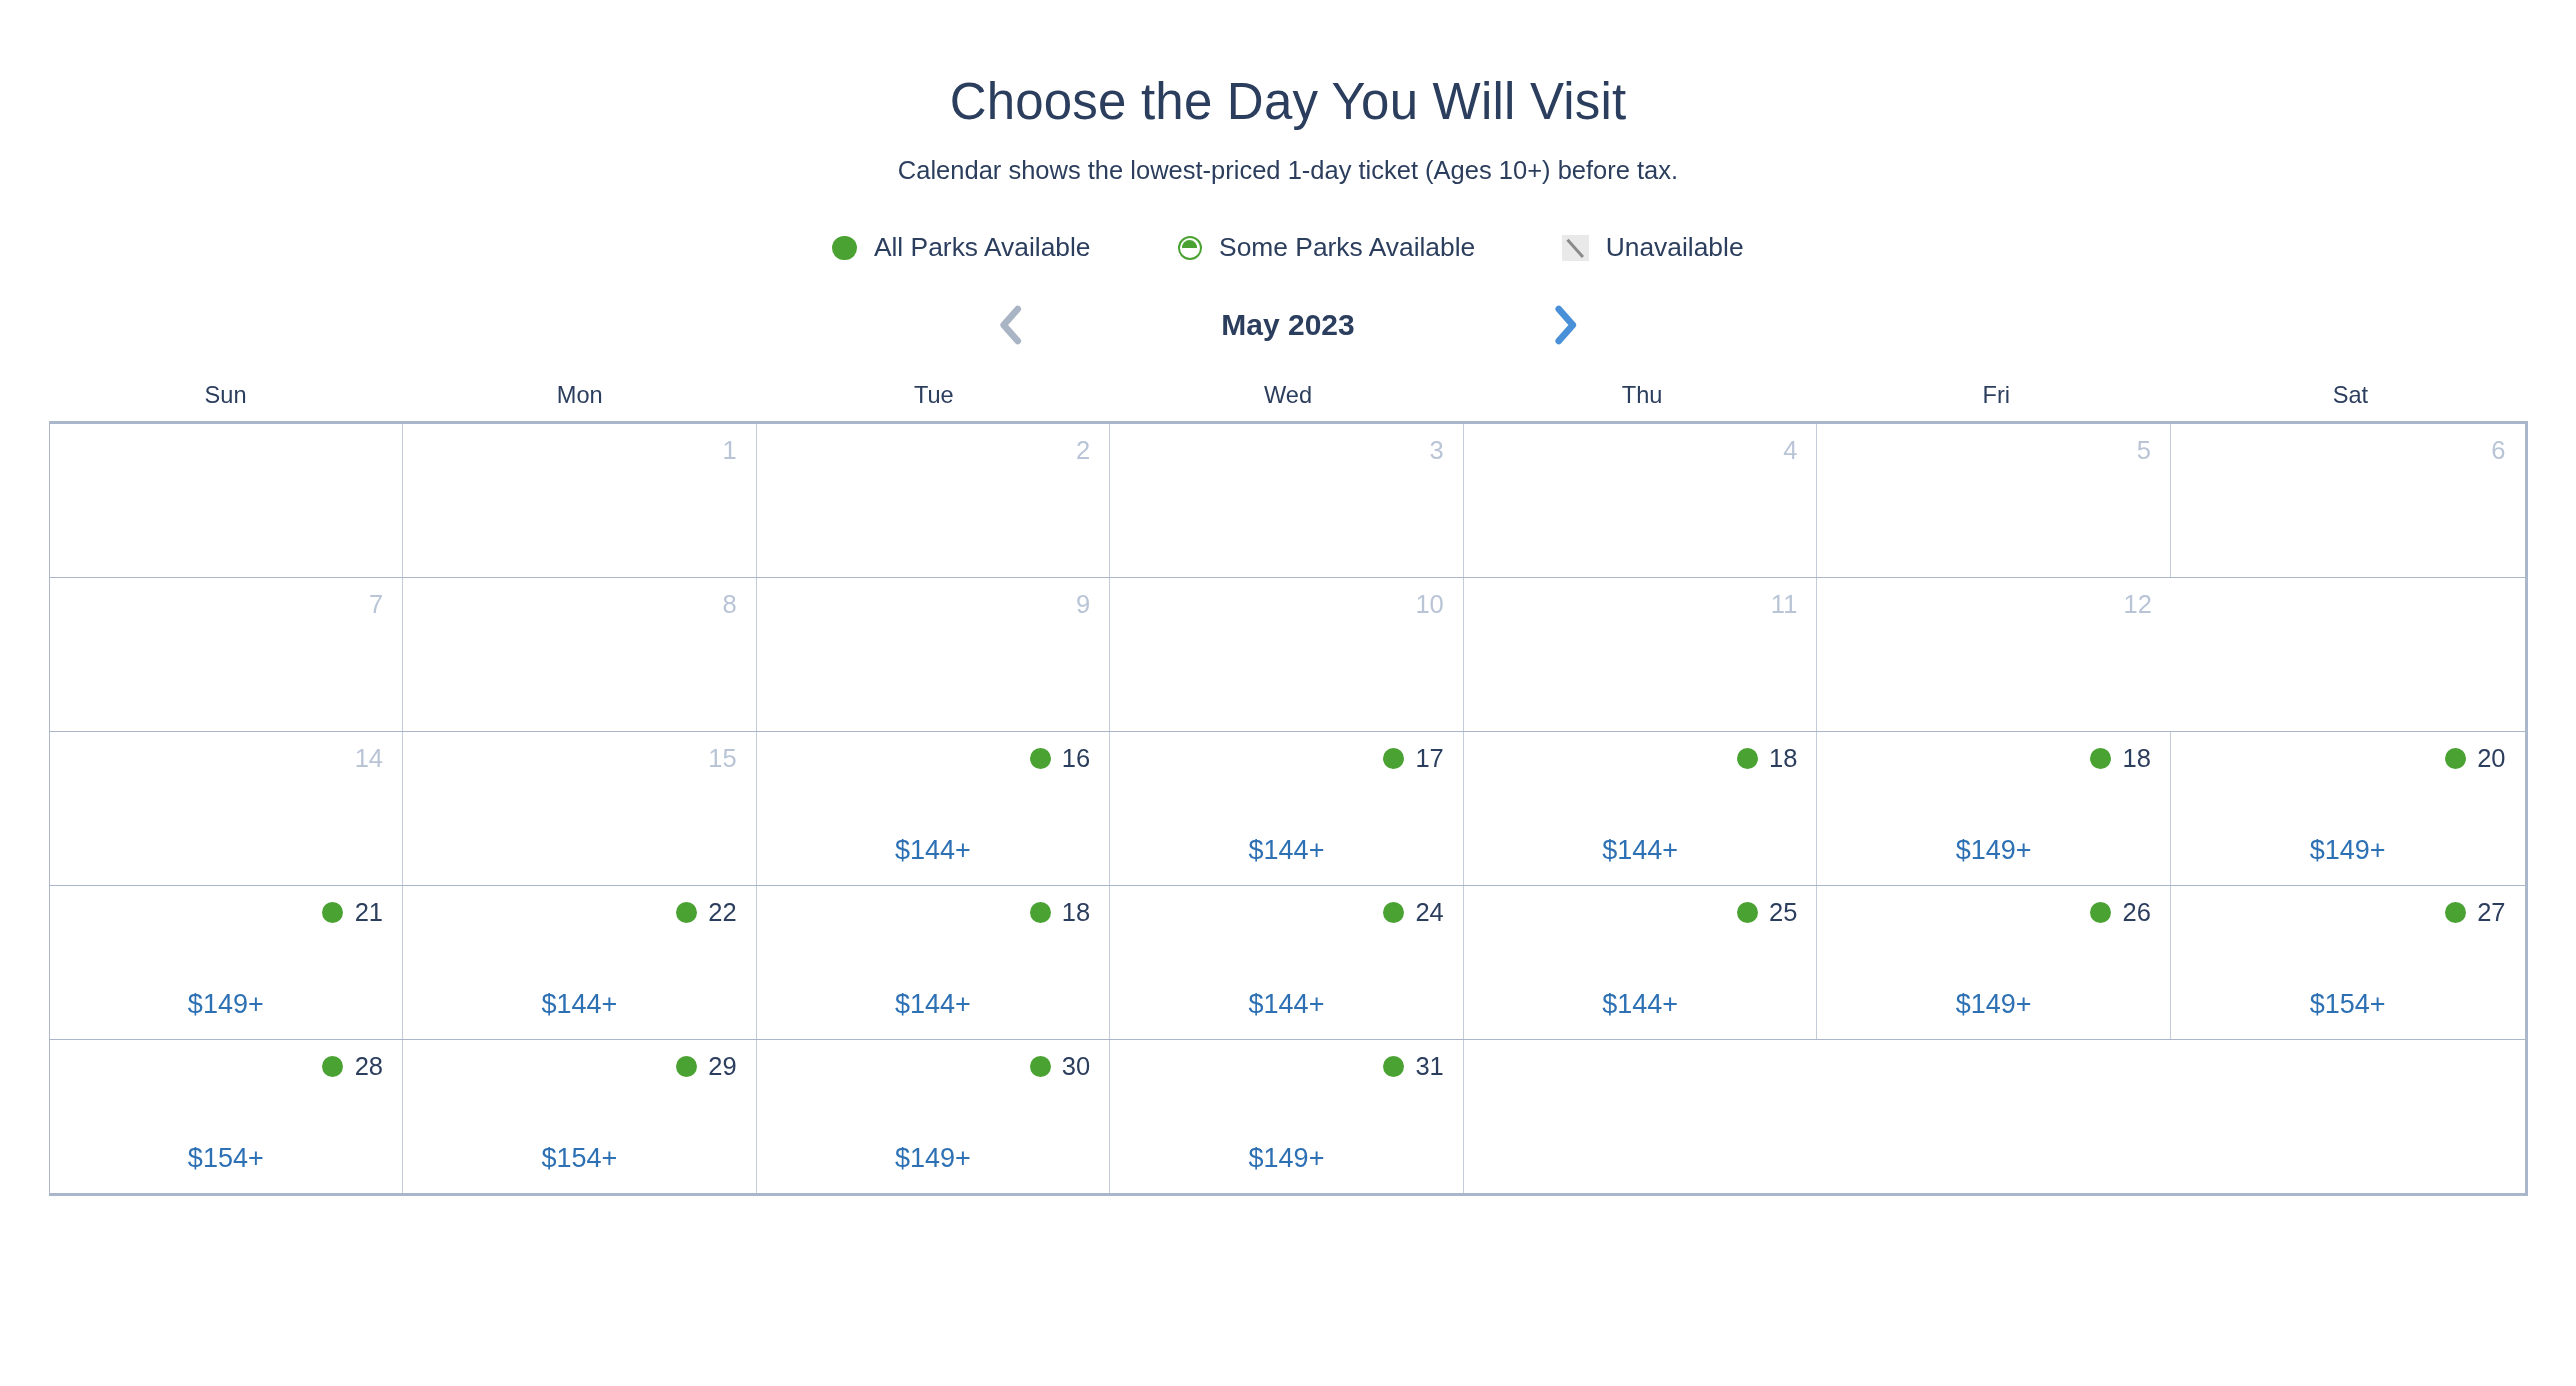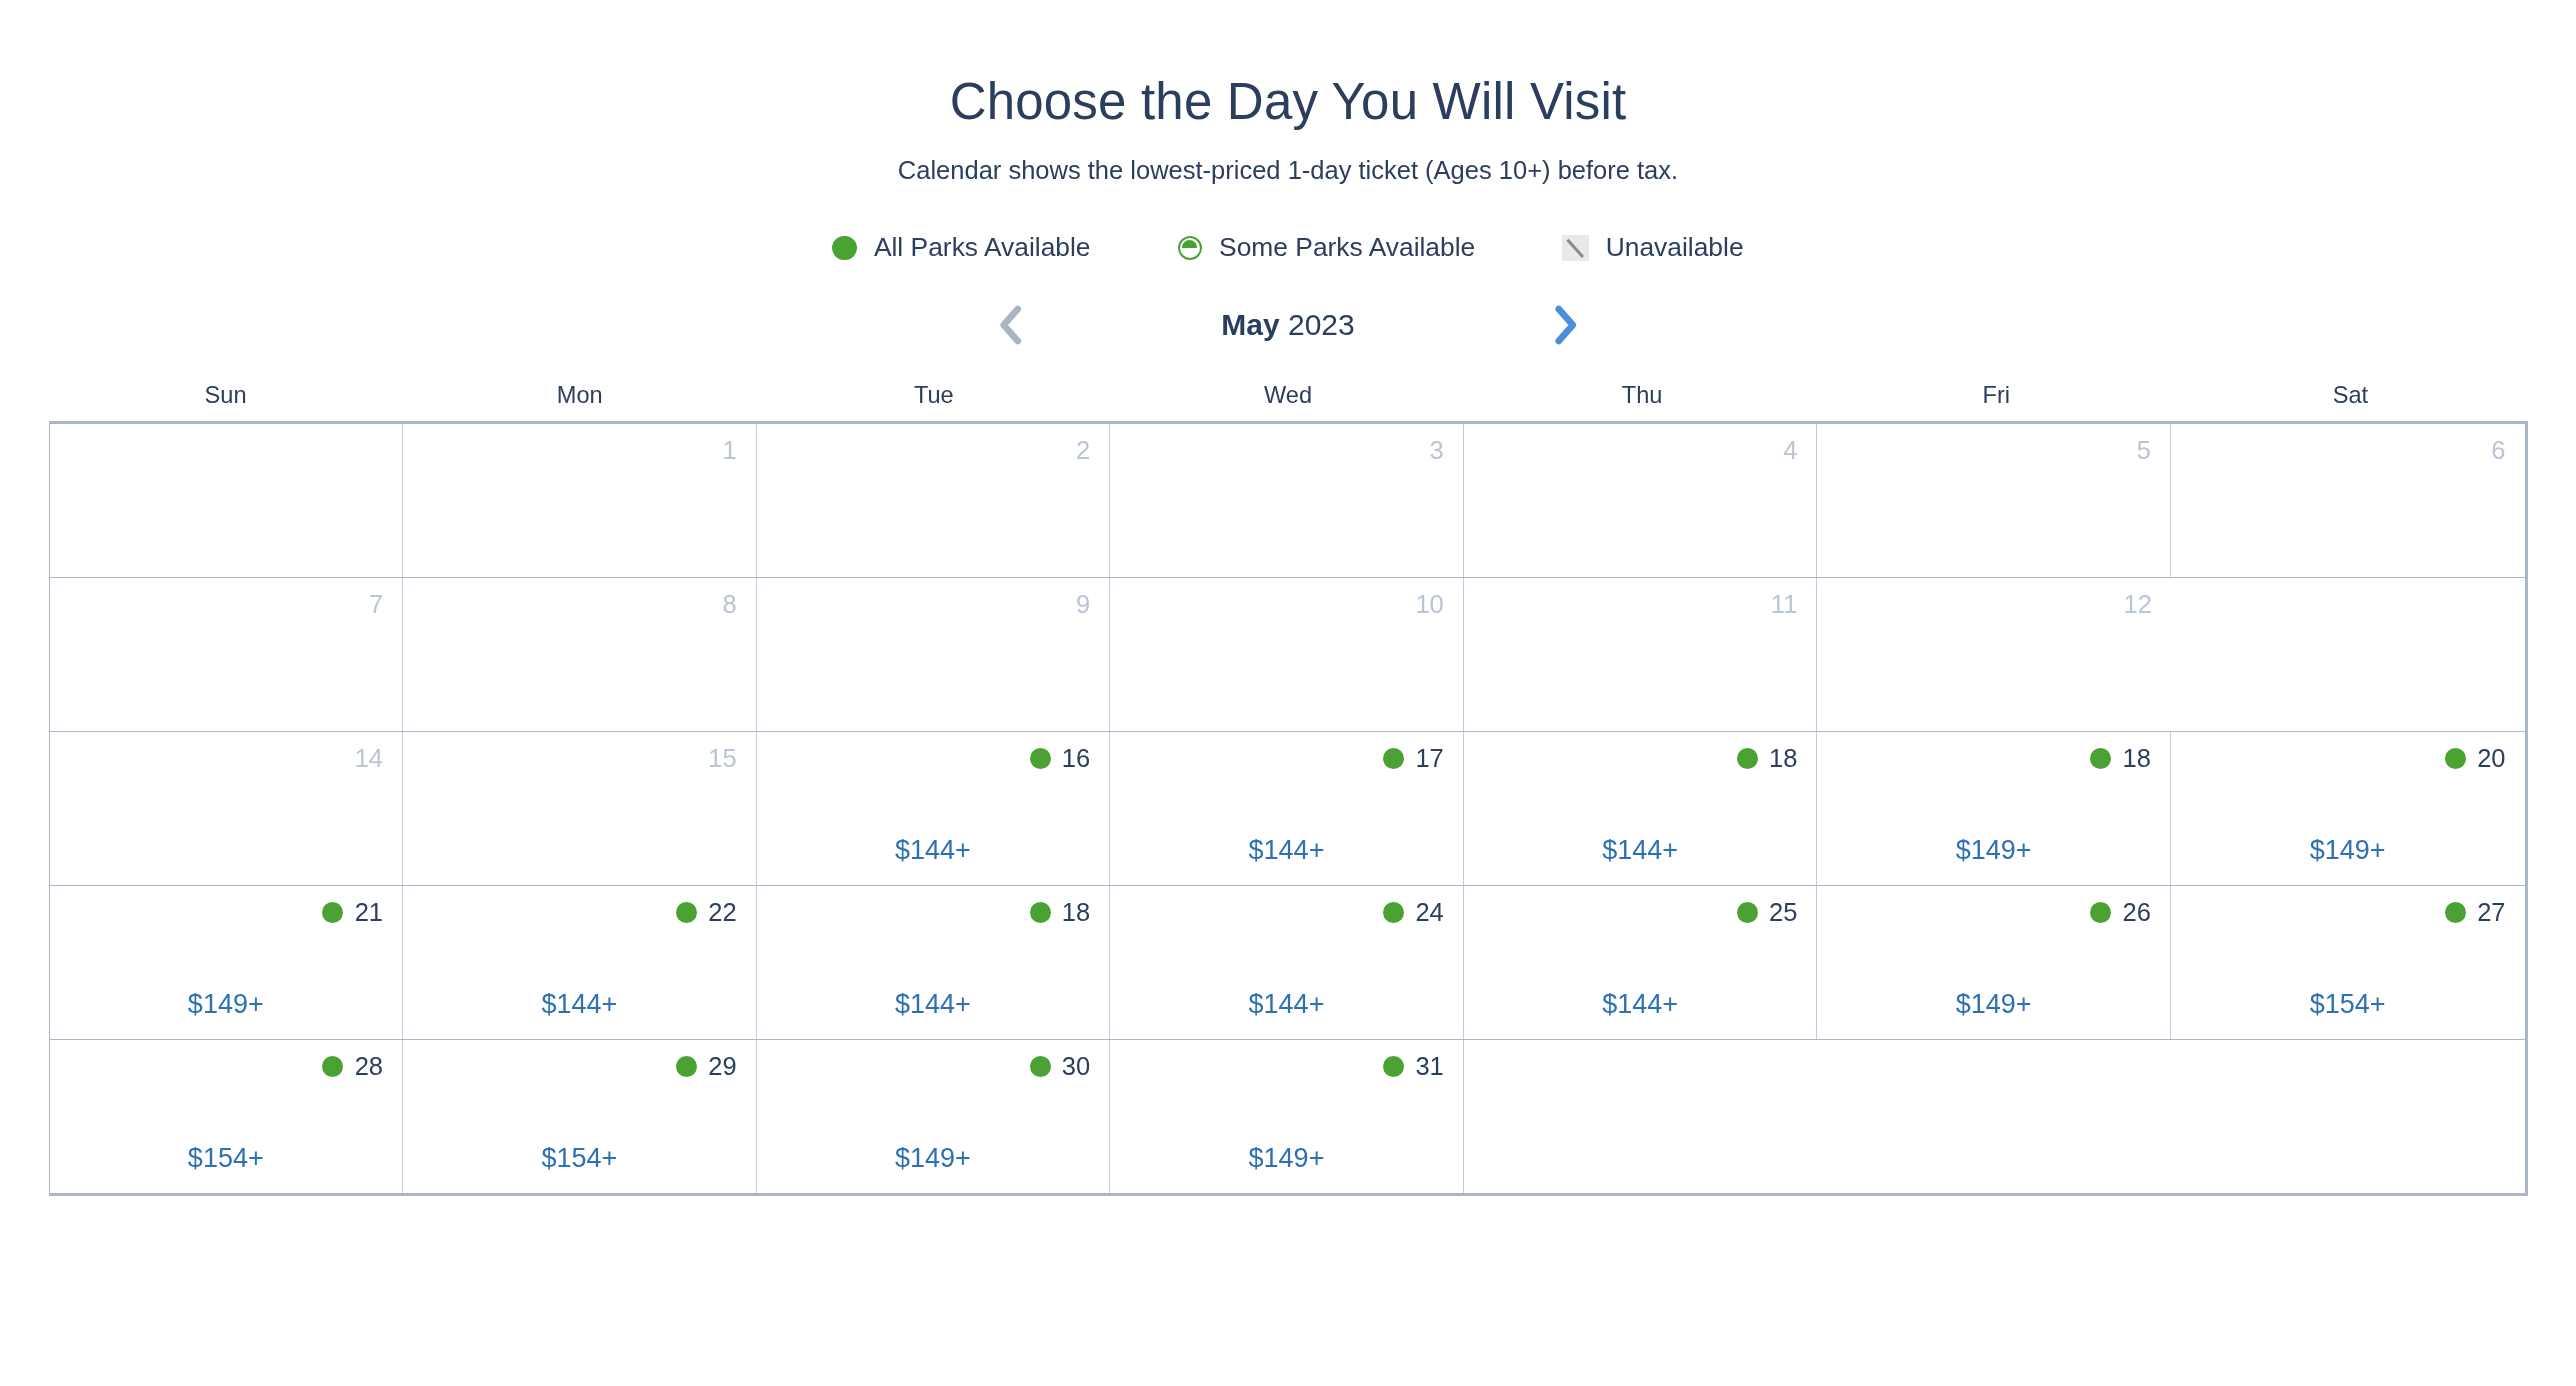--- a/index.html
+++ b/index.html
@@ -134,21 +134,21 @@
     cursor: pointer;
   }
   .nav-arrow svg { display: block; }
   .month-label {
     font-size: 30px;
     color: #2c3e5d;
     min-width: 283px;
     text-align: center;
   }
   .month-label .m { font-weight: 700; }
-  .month-label .y { font-weight: 400; }
+  .month-label .y { font-weight: 700; }
   .nav-prev { margin-right: 111px; }
   .nav-next { margin-left: 111px; }
 
   
   .cal-wrap {
     margin: 16px auto;
     width: 2479px;
     margin-top: 32px;
   }
   .weekday-row {

